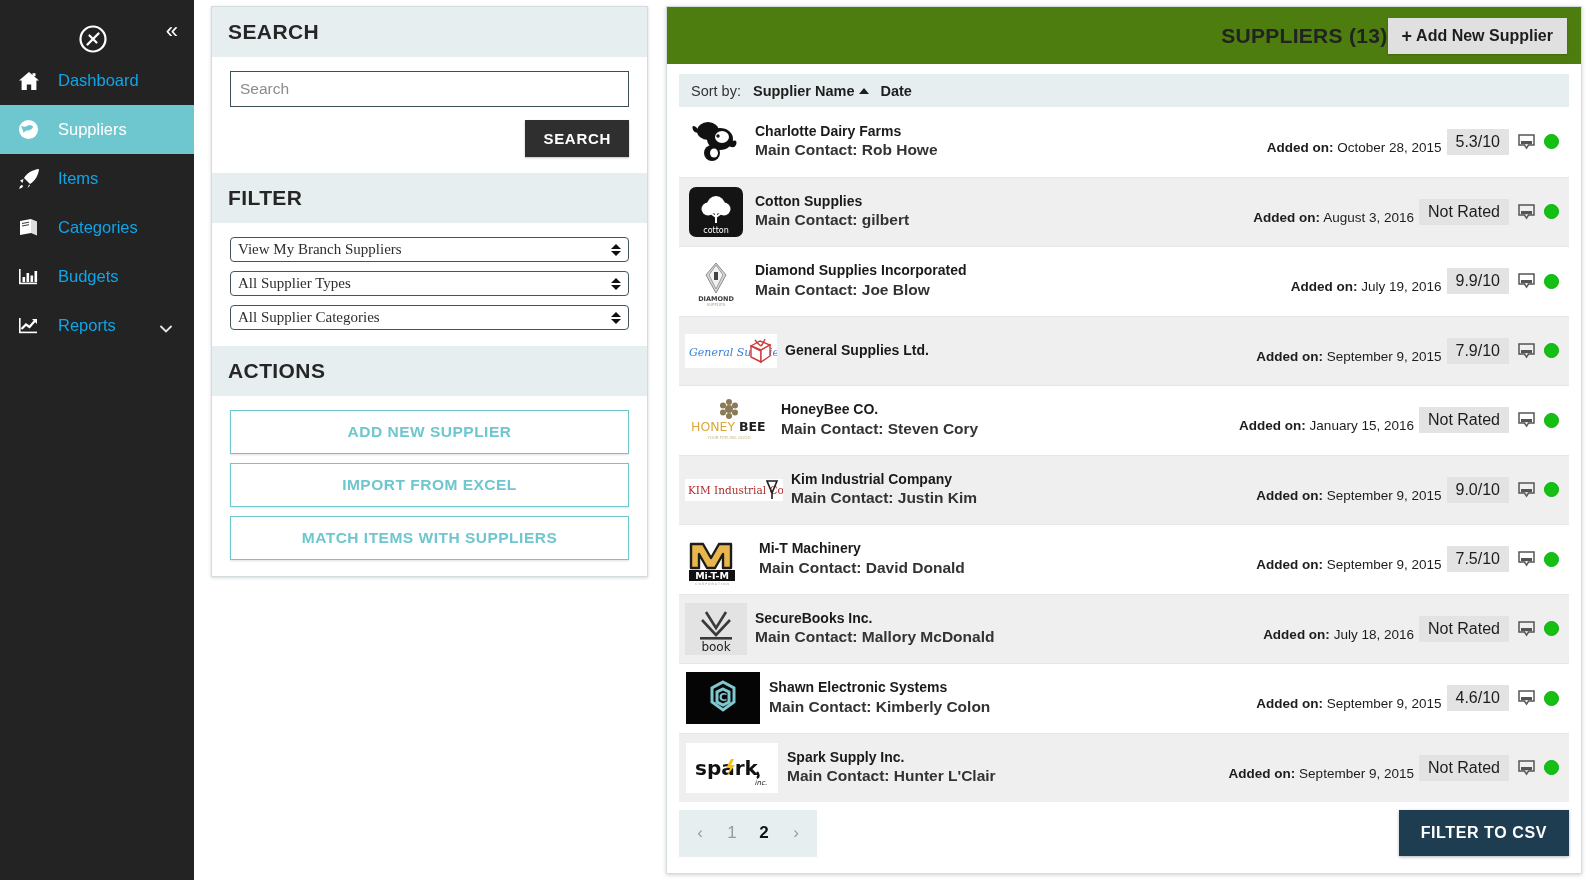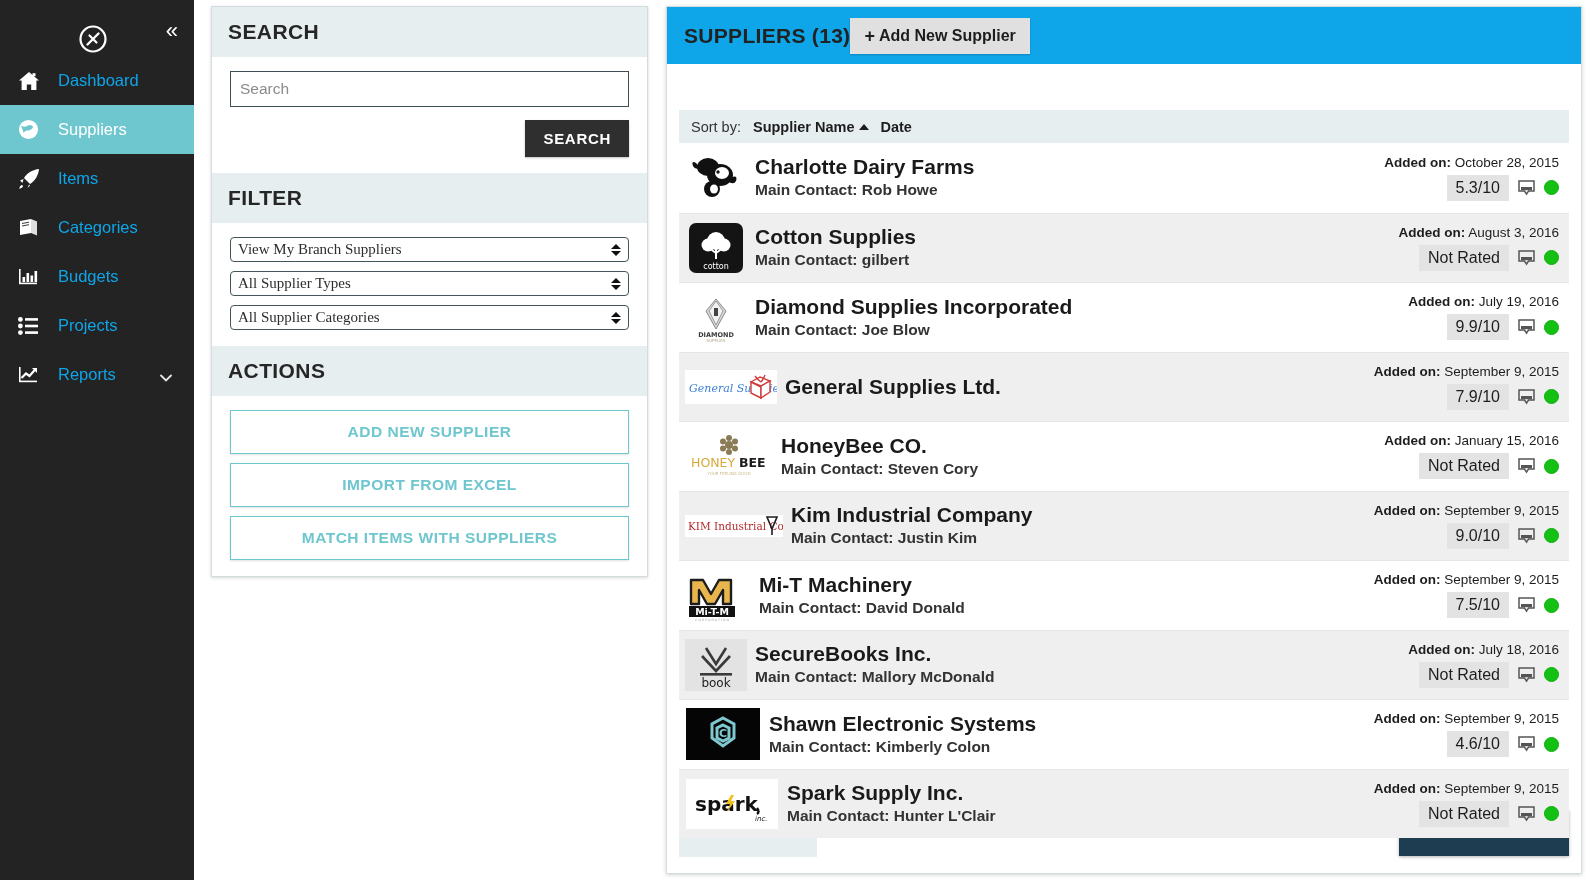--- a/index.html
+++ b/index.html
@@ -159,44 +159,44 @@
     min-width: 0;
   }
   .sup-card {
     background: #fff;
     border: 1px solid #d3dcdf;
     box-shadow: 0 1px 4px rgba(0,0,0,0.18);
     height: 868px;
     display: flex; flex-direction: column;
   }
   .sup-head {
-    background: #0ea5e9;
+    background: #4d7c0f;
     height: 57px;
-    display: flex; align-items: center; justify-content: flex-start;
+    display: flex; align-items: center; justify-content: flex-end;
     padding: 0 14px 0 17px;
     flex: 0 0 57px;
   }
   .sup-title {
     font-size: 21px; font-weight: bold; color: #222;
     letter-spacing: 0.3px;
   }
   .btn-add {
     background: #e0e0e0;
     color: #1d1d1d;
     border: none;
     font-size: 16px; font-weight: bold;
     padding: 9px 14px;
     cursor: pointer;
     font-family: "Liberation Sans", sans-serif;
     box-shadow: 0 1px 2px rgba(0,0,0,0.18);
     display:flex; align-items:center; gap:4px;
   }
   .plus { font-size: 18px; font-weight: bold; line-height: 1; }
 
-  .sup-body { padding: 10px 12px 0 12px; flex: 1 1 auto; display:flex; flex-direction:column; min-height:0;margin-top:36px;}
+  .sup-body { padding: 10px 12px 0 12px; flex: 1 1 auto; display:flex; flex-direction:column; min-height:0;}
   .sortbar {
     background: #e7eef0;
     height: 33px;
     display: flex; align-items: center;
     padding-left: 12px;
     font-size: 14.5px; color: #333;
     gap: 12px;
     flex: 0 0 33px;
   }
   .sortbar .lbl { color:#333; }
@@ -223,33 +223,33 @@
   .logo {
     width: 62px; height: 54px;
     flex: 0 0 62px;
     display: flex; align-items: center; justify-content: center;
     margin-right: 8px;
     overflow: hidden;
   }
   .logo svg { display:block; }
   .rowtext { flex: 1 1 auto; min-width:0; }
   .sup-name {
-    font-size: 21px; font-weight: bold; color: #1a1a1a;
+    font-size: 14px; font-weight: bold; color: #1a1a1a;
     line-height: 1.25;
     white-space: nowrap;
   }
   .sup-contact {
     font-size: 15.5px; color: #333;
     line-height: 1.35;
     white-space: nowrap;
     font-weight: bold;
   }
   .rowright {
     flex: 0 0 auto;
-    display: flex; flex-direction: column; align-items: flex-end;
+    display: flex; flex-direction: row; align-items: flex-end;
     gap: 5px;
   }
   .added {
     font-size: 13.5px; color: #1d1d1d; white-space: nowrap;
   }
   .added b { font-weight: bold; }
   .added span { font-weight: normal; }
   .metrics { display: flex; align-items: center; gap: 9px; }
   .rating {
     background: #e3e3e3;
@@ -364,33 +364,20 @@
           <rect x="1" y="15.6" width="18" height="1.6"></rect>
           <rect x="4.5" y="10" width="2.6" height="5"></rect>
           <rect x="8.5" y="6" width="2.6" height="9"></rect>
           <rect x="12.5" y="8.5" width="2.6" height="6.5"></rect>
           <rect x="16.5" y="4" width="2.6" height="11"></rect>
         </svg>
       </span>
       <span class="sb-label">Budgets</span>
     </div>
 
-    <div class="sb-item">
-      <span class="sb-ico">
-        <svg width="22" height="18" viewBox="0 0 22 18" fill="#fff">
-          <circle cx="2.4" cy="2.4" r="2.4"></circle>
-            <rect x="7" y="1.1" width="13" height="2.6"></rect>
-          <circle cx="2.4" cy="9" r="2.4"></circle>
-            <rect x="7" y="7.7" width="13" height="2.6"></rect>
-          <circle cx="2.4" cy="15.6" r="2.4"></circle>
-            <rect x="7" y="14.3" width="13" height="2.6"></rect>
-        </svg>
-      </span>
-      <span class="sb-label">Projects</span>
-    </div>
 
 
     <div class="sb-item">
       <span class="sb-ico">
         <svg width="22" height="20" viewBox="0 0 22 20" fill="#fff">
           <rect x="1" y="2" width="1.6" height="15"></rect>
           <rect x="1" y="15.6" width="18" height="1.6"></rect>
           <path d="M3.5 13 L8 8.5 L11.5 11 L18 3.5" fill="none" stroke="#fff" stroke-width="2.2"></path>
           <path d="M14 3 h5 v5 z"></path>
         </svg>

